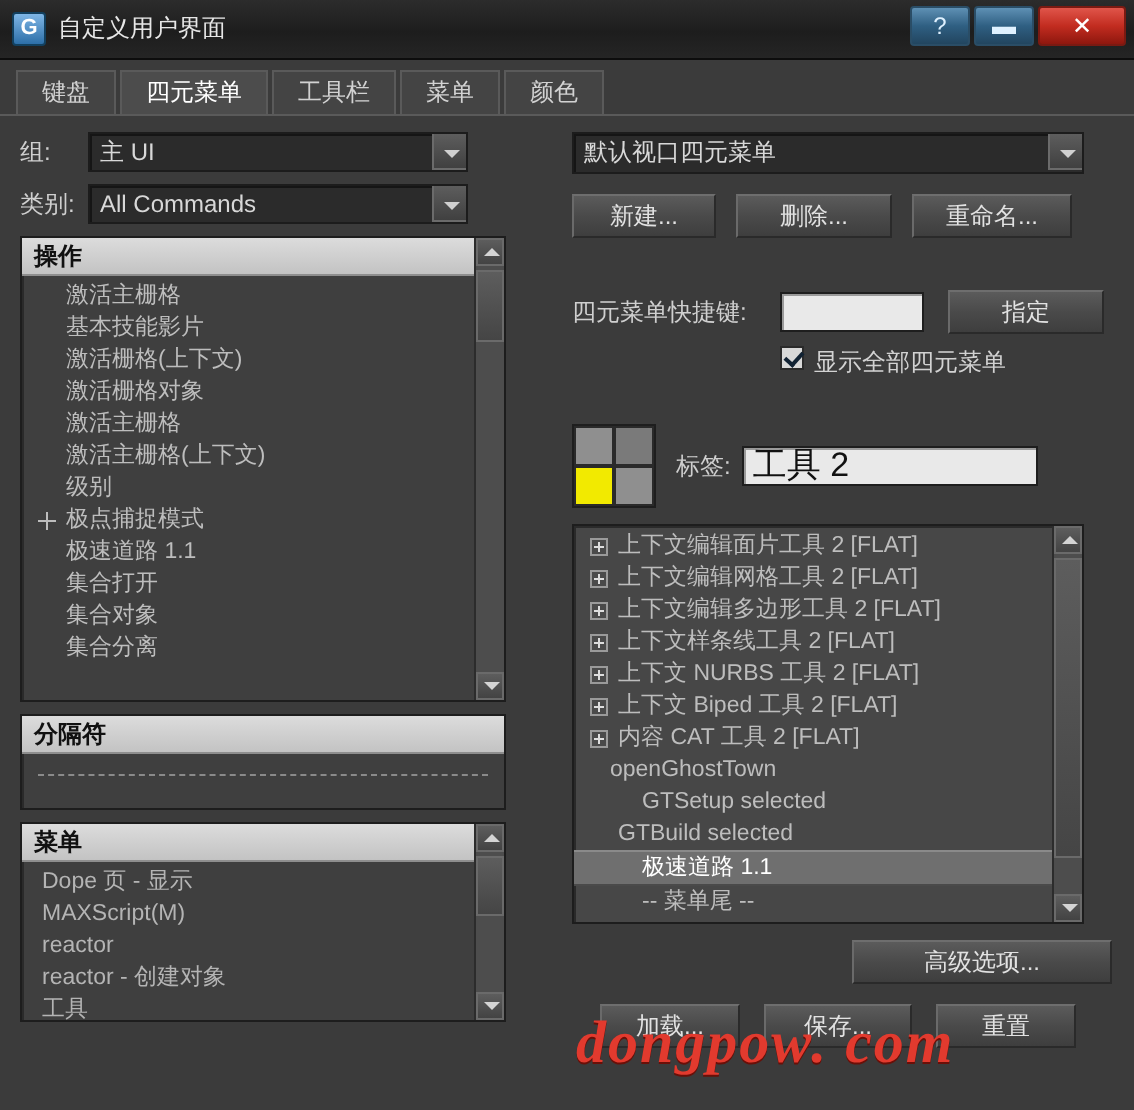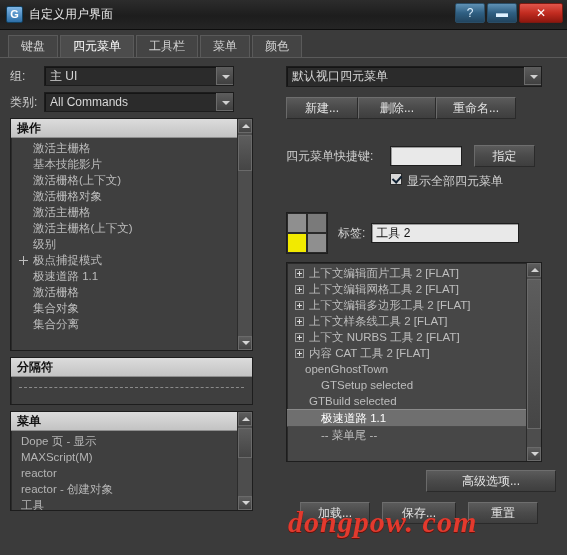--- a/index.html
+++ b/index.html
@@ -117,21 +117,21 @@
     border-left: 4px solid transparent;
     border-right: 4px solid transparent;
     border-top: 4px solid #d0d0d0;
   }
   .txtbox {
     height: 20px;
     background: #e9e9e9;
     border: 1px solid #1e1e1e;
     box-shadow: inset 1px 1px 0 #9a9a9a;
     color: #111;
-    font-size: 12px;
+    font-size: 17px;
     line-height: 18px;
     padding-left: 4px;
     overflow: hidden;
     white-space: nowrap;
   }
   .btn {
     height: 22px;
     background: linear-gradient(to bottom, #5b5b5b 0%, #4a4a4a 50%, #3e3e3e 100%);
     border: 1px solid #2a2a2a;
     border-top-color: #6e6e6e;
@@ -318,21 +318,21 @@
         <div class="lb-item"><span>激活栅格(上下文)</span></div>
         <div class="lb-item"><span>激活栅格对象</span></div>
         <div class="lb-item"><span>激活主栅格</span></div>
         <div class="lb-item"><span>激活主栅格(上下文)</span></div>
         <div class="lb-item"><span>级别</span></div>
         <div class="lb-item">
           <span class="bullet cross"></span>
           <span>极点捕捉模式</span>
         </div>
         <div class="lb-item"><span>极速道路 1.1</span></div>
-        <div class="lb-item"><span>激活栅格</span></div>
+        <div class="lb-item"><span>集合打开</span></div>
         <div class="lb-item"><span>集合对象</span></div>
         <div class="lb-item"><span>集合分离</span></div>
       </div>
       <div class="vscroll">
         <div class="up"></div>
         <div class="thumb" style="top:16px;height:36px;"></div>
         <div class="down"></div>
       </div>
     </div>
 
@@ -358,30 +358,30 @@
     </div>
   </div>
 
   <div class="right-pane">
 
     <div class="combo" style="width:256px;height:21px;">
       <span>默认视口四元菜单</span>
       <span class="arrow"></span>
     </div>
 
-    <div style="display:flex;margin-top:10px;">
+    <div style="display:flex;gap:10px;margin-top:10px;">
       <div class="btn" style="width:72px;">新建...</div>
       <div class="btn" style="width:78px;">删除...</div>
       <div class="btn" style="width:80px;">重命名...</div>
     </div>
 
     <div class="row" style="margin-top:26px;">
       <div class="lbl" style="width:104px;">四元菜单快捷键:</div>
       <div class="txtbox" style="width:72px;"></div>
-      <div class="btn" style="width:61px;margin-left:12px;">指定</div>
+      <div class="btn" style="width:78px;margin-left:12px;">指定</div>
     </div>
 
     <div class="chk" style="margin-left:104px;margin-top:6px;">
       <span class="box checked"></span>
       <span>显示全部四元菜单</span>
     </div>
 
     <div style="display:flex;align-items:center;margin-top:22px;">
       <div class="quad">
         <div style="background:#8f8f8f;"></div>
@@ -410,20 +410,21 @@
         <div class="lb-item">
           <span class="bullet plusbox"></span>
           <span>上下文样条线工具 2 [FLAT]</span>
         </div>
         <div class="lb-item">
           <span class="bullet plusbox"></span>
           <span>上下文 NURBS 工具 2 [FLAT]</span>
         </div>
         <div class="lb-item">
           <span class="bullet plusbox"></span>
+          <span>上下文 Biped 工具 2 [FLAT]</span>
         </div>
         <div class="lb-item">
           <span class="bullet plusbox"></span>
           <span>内容 CAT 工具 2 [FLAT]</span>
         </div>
         <div class="lb-item" style="padding-left:18px;"><span>openGhostTown</span></div>
         <div class="lb-item" style="padding-left:34px;"><span>GTSetup selected</span></div>
         <div class="lb-item" style=""><span>GTBuild selected</span></div>
         <div class="lb-item hl-gray" style="padding-left:34px;"><span>极速道路 1.1</span></div>
         <div class="lb-item" style="padding-left:34px;"><span>-- 菜单尾 --</span></div>

